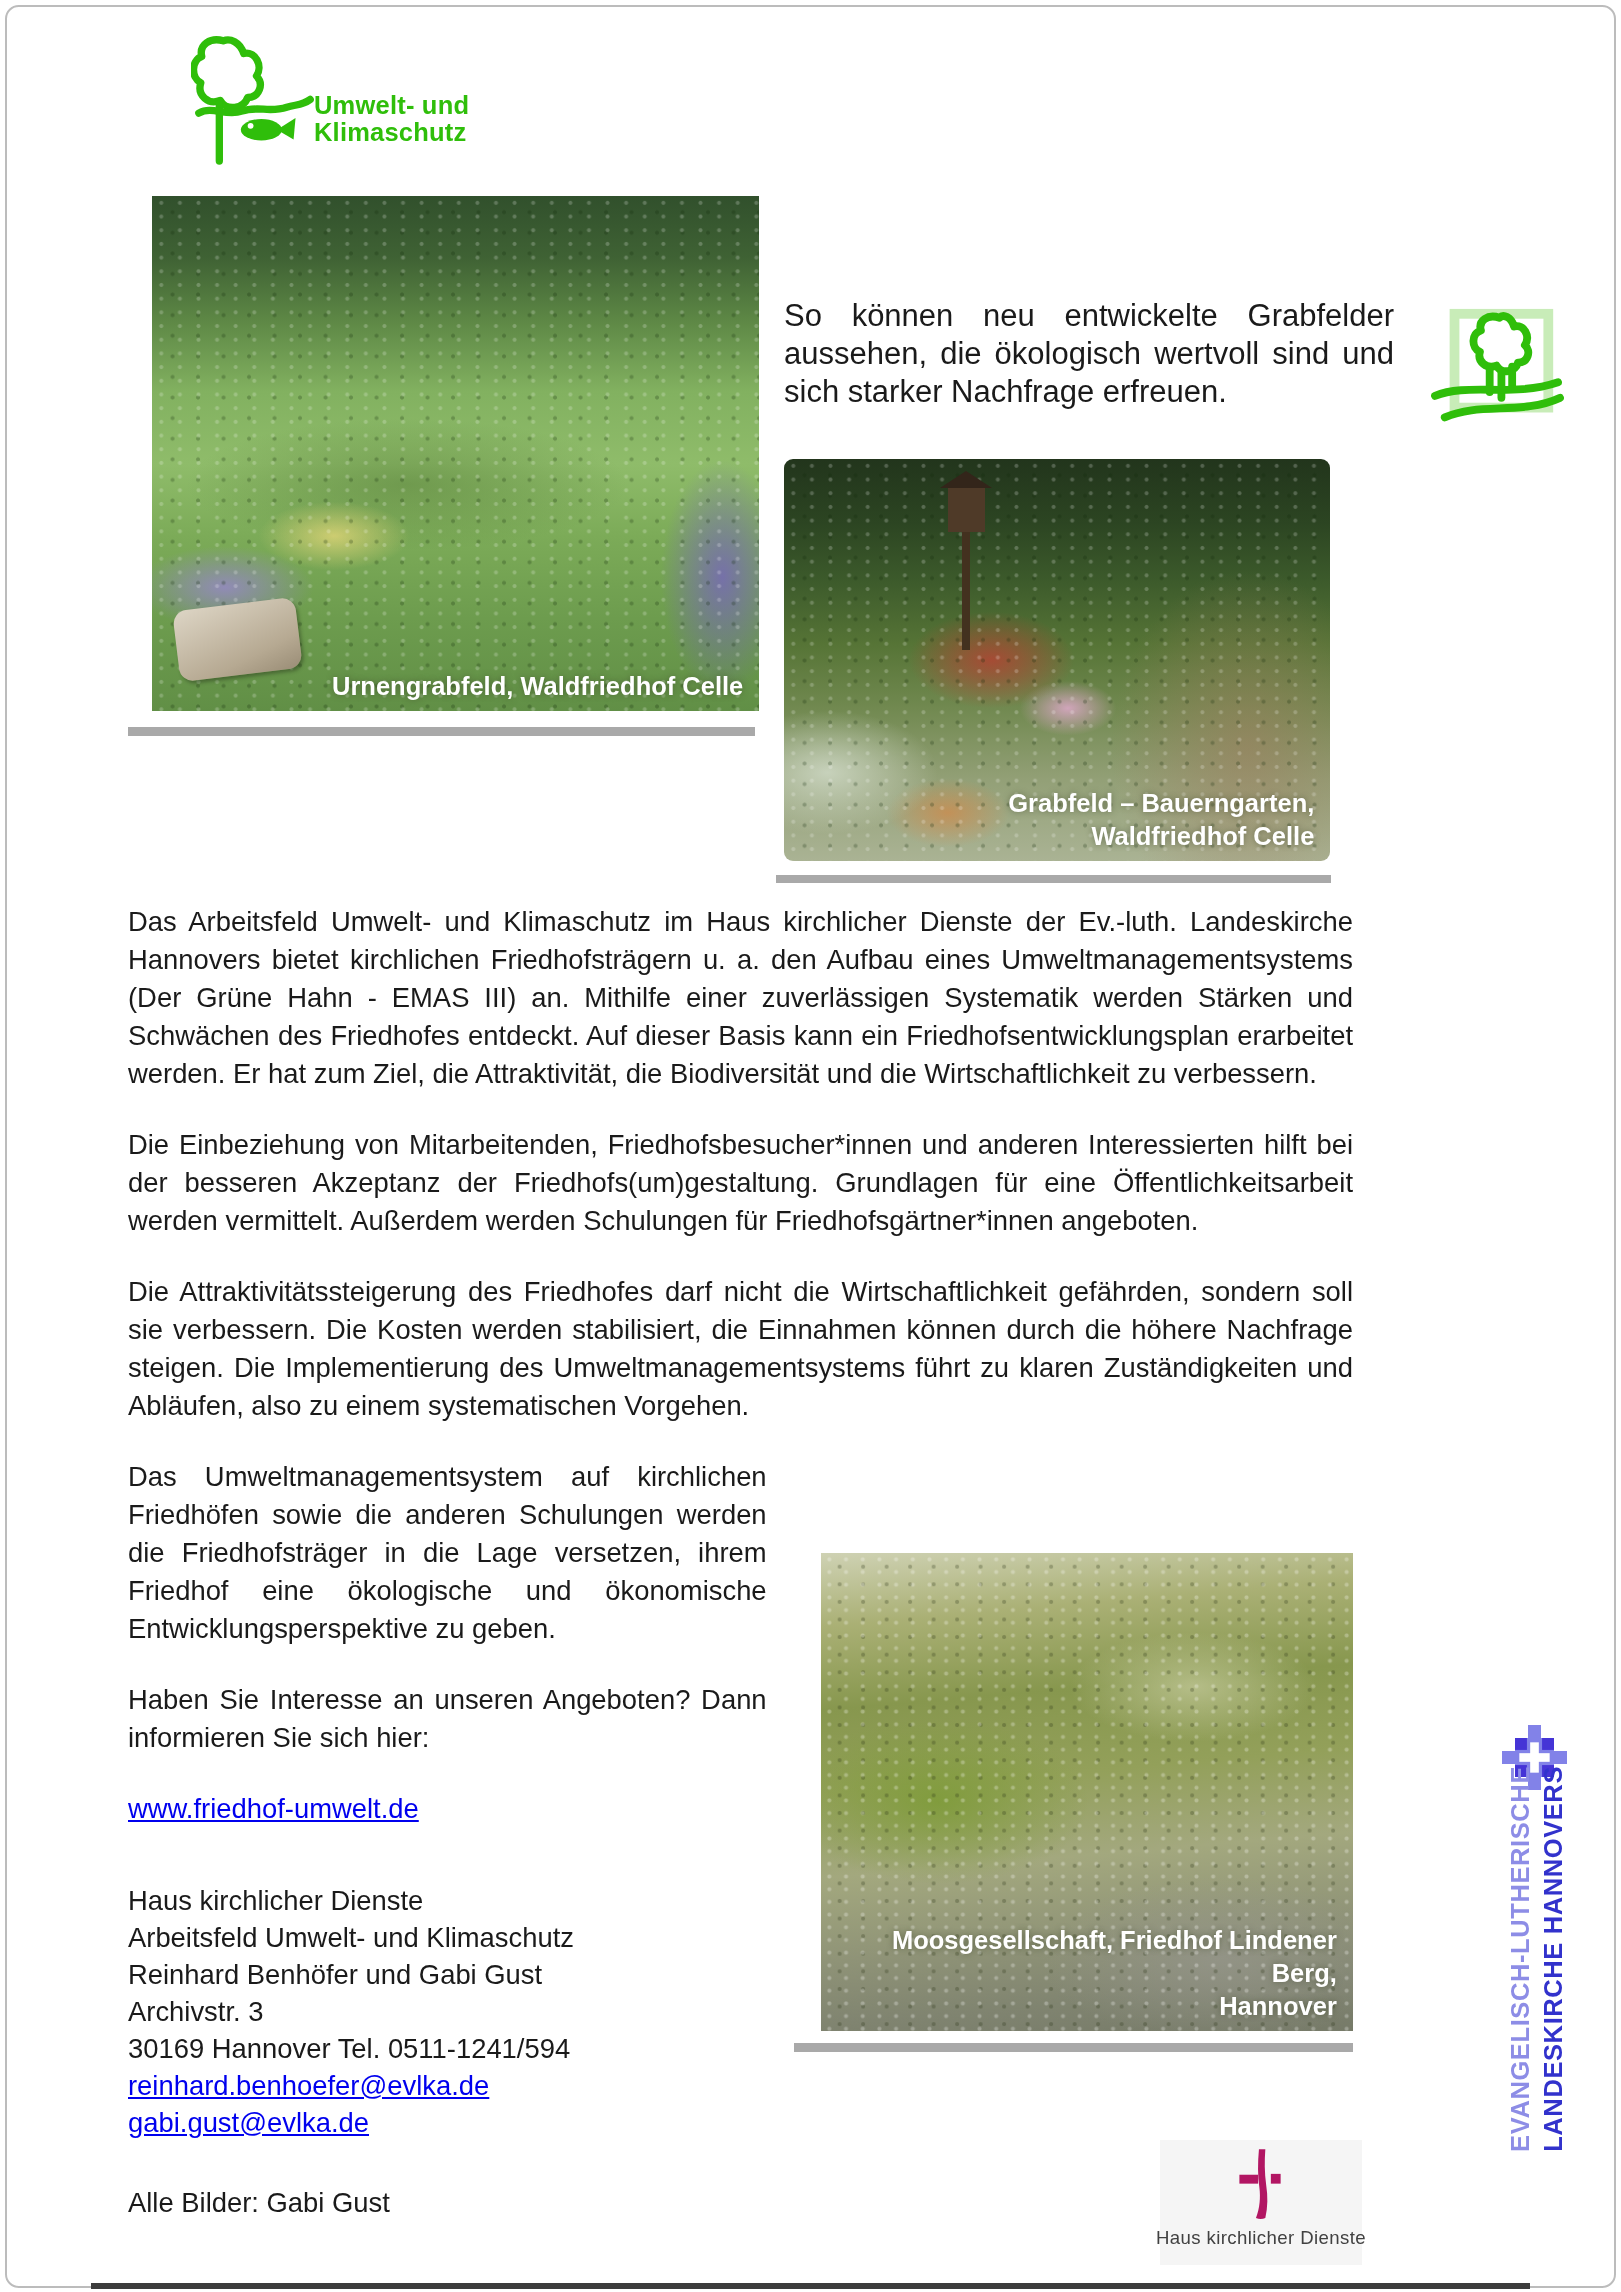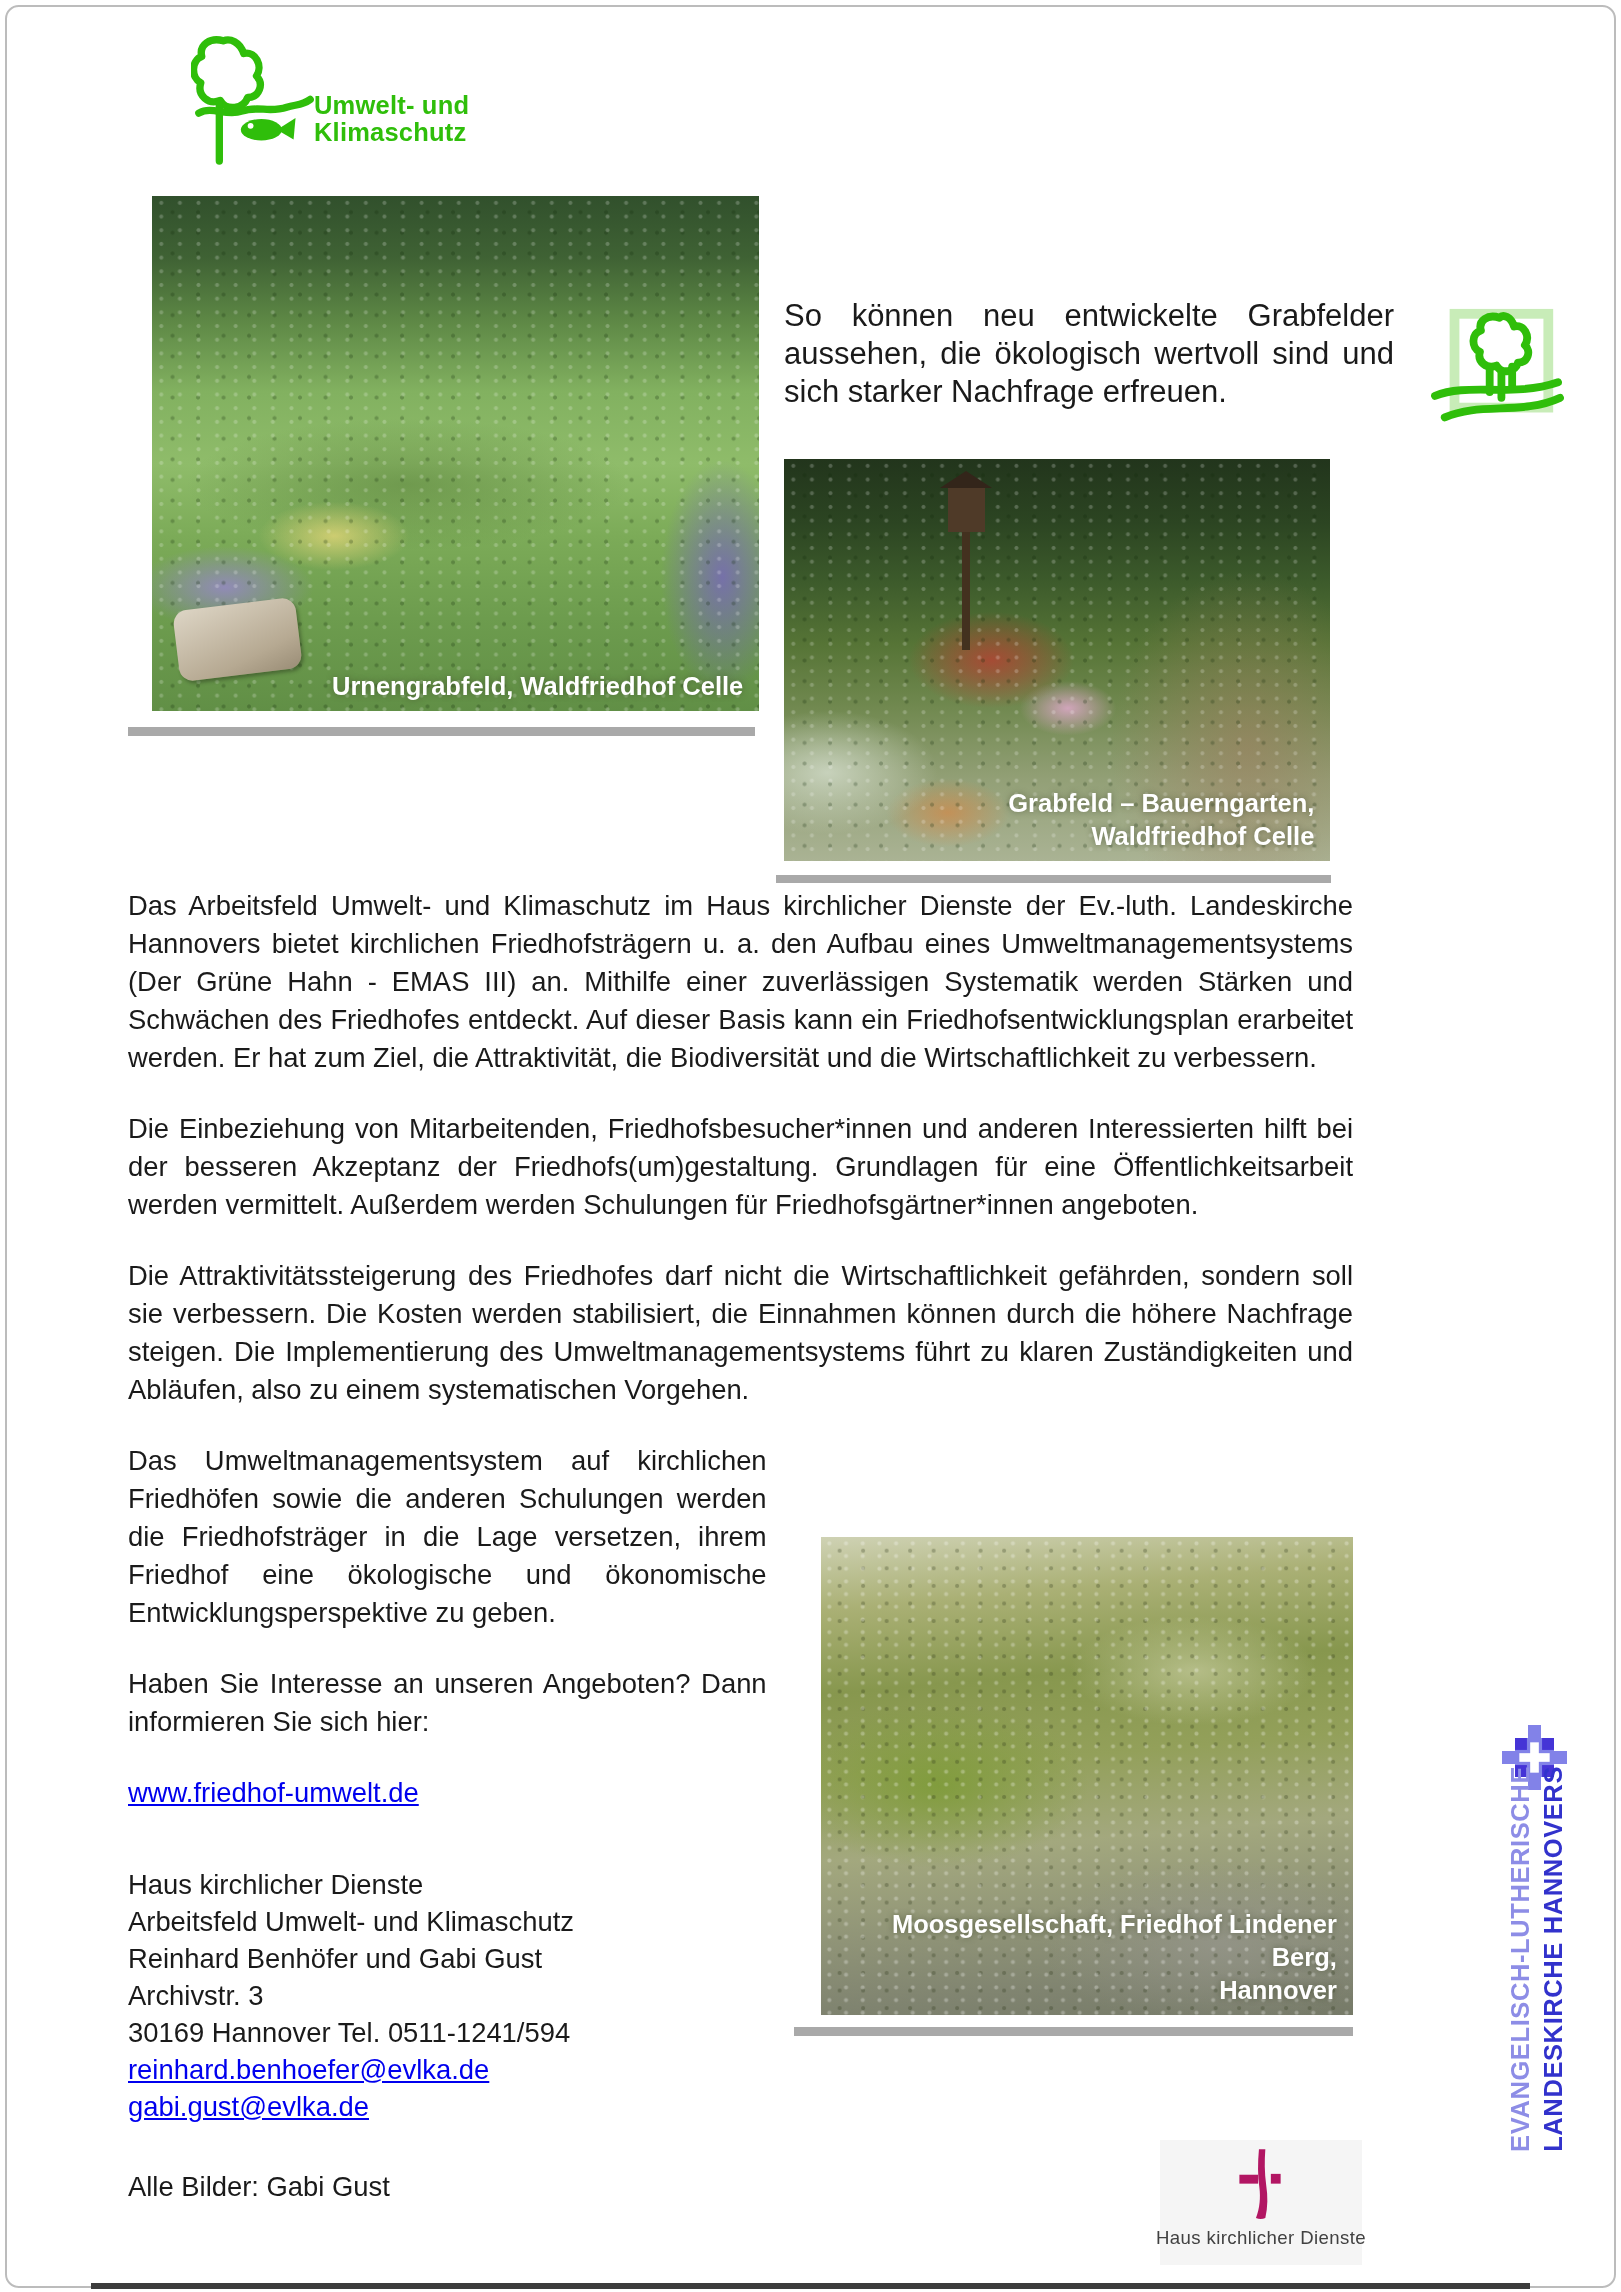--- a/index.html
+++ b/index.html
@@ -41,20 +41,21 @@
   }
   .photo2{
     left:784px;top:459px;width:546px;height:402px;
     background:
       radial-gradient(ellipse 118px 69px at 38% 50%, rgba(190,60,50,.75), transparent 70%),
       radial-gradient(ellipse 69px 39px at 52% 62%, rgba(225,170,205,.85), transparent 70%),
       radial-gradient(ellipse 157px 88px at 8% 78%, rgba(205,215,195,.9), transparent 70%),
       radial-gradient(ellipse 88px 49px at 30% 88%, rgba(220,130,60,.6), transparent 70%),
       radial-gradient(ellipse 196px 255px at 85% 72%, rgba(160,125,95,.55), transparent 70%),
       linear-gradient(180deg,#22351c 0%,#2c4522 16%,#3c5a2b 30%,#567436 46%,#718950 62%,#93a077 80%,#aab394 100%);
+    border-radius: 9px;
   }
   .photo3{
     position:relative;width:532px;height:478px;margin-left:26.5px;overflow:hidden;
     background:
       radial-gradient(ellipse 216px 118px at 22% 52%, rgba(125,155,55,.85), transparent 70%),
       radial-gradient(ellipse 176px 78px at 70% 28%, rgba(200,205,160,.7), transparent 70%),
       radial-gradient(ellipse 255px 118px at 75% 85%, rgba(150,150,140,.75), transparent 70%),
       linear-gradient(175deg,#cfd2b4 0%,#aab075 14%,#87974e 30%,#93a05a 46%,#a3a87e 62%,#8f9377 78%,#808470 90%,#767a68 100%);
   }
   .photo3::after{
@@ -89,21 +90,21 @@
   .divider-1{left:128px;top:727px;width:627px;height:8.8px;}
   .divider-2{left:776px;top:875px;width:555px;height:7.8px;}
   .divider-3{width:559px;height:8.8px;margin-top:11.8px;background:var(--divider-gray,#a9a9a9);}
 
   
   .intro{
     left:784px;top:297px;width:610px;font-size:31px;line-height:38px;
     text-align:justify;
   }
   .body-text{left:128px;top:887px;width:1225px;font-size:27.4px;line-height:38px;}
-  .body-text p{margin:0 0 33px 0;text-align:justify;}
+  .body-text p{margin:16px 0 33px 0;text-align:justify;}
   .photo3-float{float:right;width:559px;margin:95px 0 23.5px 27.4px;}
   .interest{margin:0 0 39px 0;text-align:justify;}
   .weblink-row{margin:0 0 54px 0;}
   a.link{color:var(--link-blue,#0000ee);text-decoration:underline;cursor:pointer;}
   .contact{line-height:37px;}
   .contact .cline{white-space:nowrap;}
   .credits{margin-top:43px;}
 
   
   .landscape-logo{left:1429px;top:306px;width:137px;height:127px;}

